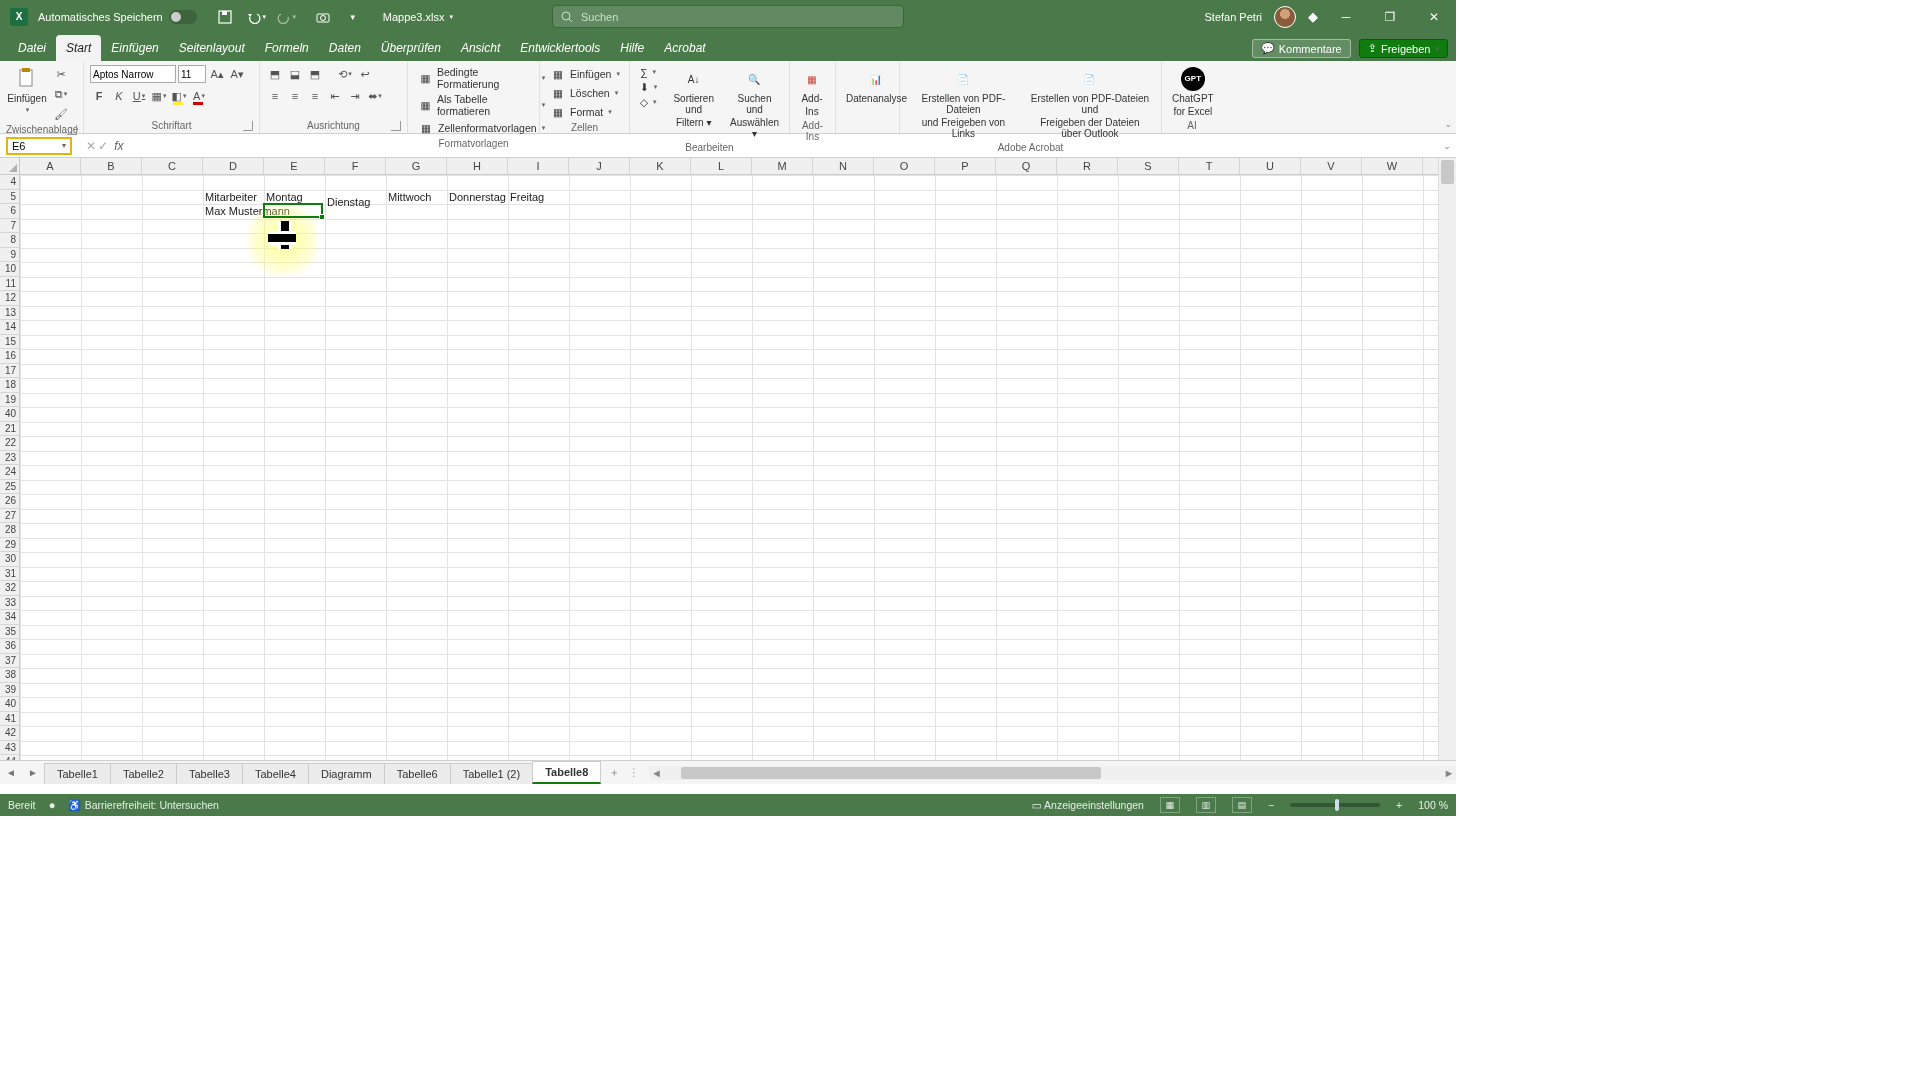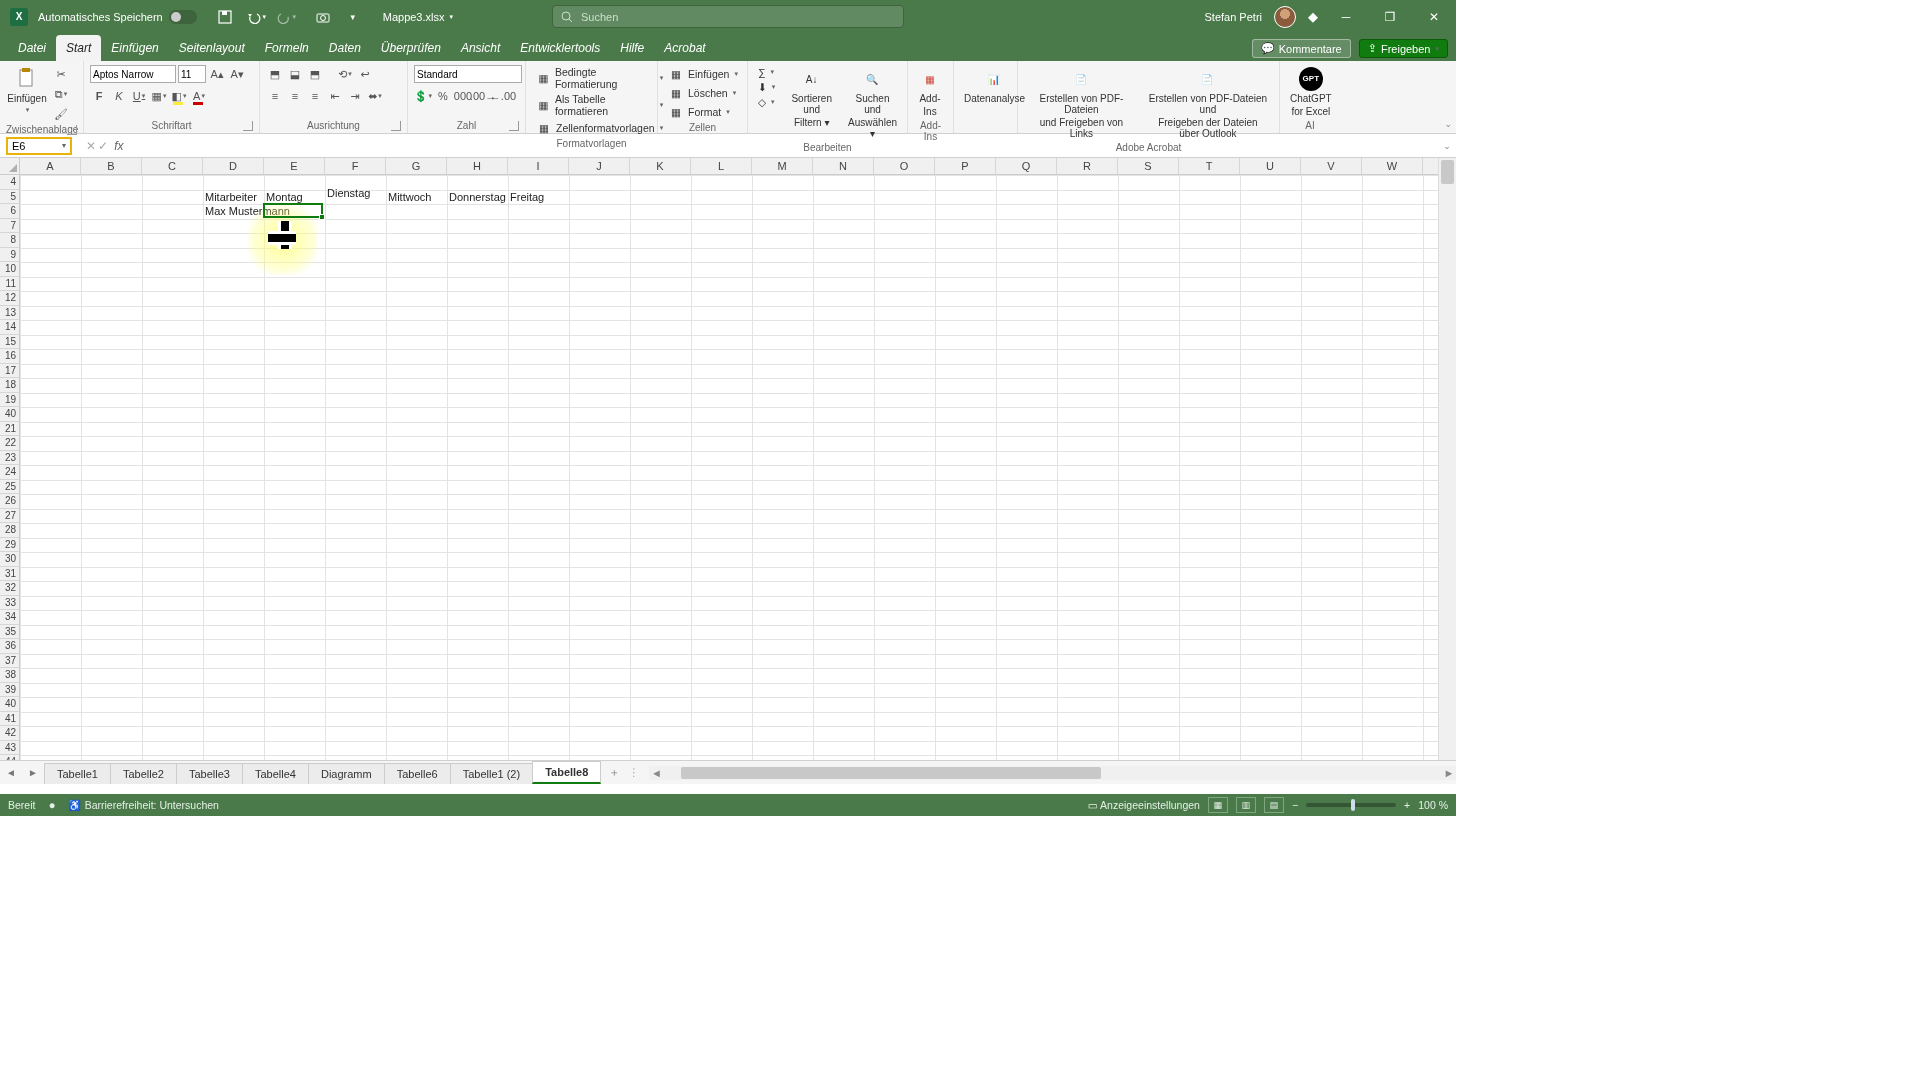--- a/index.html
+++ b/index.html
@@ -93,21 +93,21 @@
 .nav-arrows { width:44px; display:flex; justify-content:space-around; color:#777; font-size:10px;}
 .tabs { display:flex; height:100%; align-items:flex-end;}
 .tab { padding:4px 12px; border:1px solid #ccc; border-bottom:none; background:#ececec; color:#333; margin-right:-1px;text-align:center;}
 .tab.active { background:#fff; border-bottom:2px solid #107c10; font-weight:600; }
 .tab-add { width:28px; text-align:center; color:#888; }
 .sheet-scroll { margin-left:auto; flex:1; display:flex; align-items:center; }
 .sheet-scroll .dots { margin-right:10px; color:#aaa; }
 
 
 .status-bar { position:absolute; left:0; right:0; bottom:0; height:22px; background:#4a7a4a; color:#e6efe6; font-size:10.5px; display:flex; align-items:center; padding:0 8px; gap:14px;}
-.status-bar .right { margin-left:auto; display:flex; align-items:center; gap:8px; }
+.status-bar .right { margin-left:auto; display:flex; align-items:center; gap:16px; }
 .view-btn { width:20px; height:16px; border:1px solid #7fa67f; display:flex; align-items:center; justify-content:center; font-size:9px;}
 .zoom-slider { width:90px; height:4px; background:#355635; position:relative; border-radius:2px;}
 .zoom-slider::after{content:'';position:absolute;left:50%;top:-4px;width:4px;height:12px;background:#cde;border-radius:2px;}
 
 svg { display:block; }
 </style>
 </head>
 <body>
 
 <div class="title-bar">
@@ -254,35 +254,20 @@
         <div class="rbtn">≡</div>
         <div class="rbtn">⇤</div>
         <div class="rbtn">⇥</div>
         <div class="rbtn">⬌<span class="dd-arrow">▾</span></div>
       </div>
     </div>
       </div>
     <div class="rgroup-label"><span>Ausrichtung</span><span class="dlaunch"></span></div>
   </div>
 
-  <div class="rgroup" style="width:118px">
-    <div class="rgroup-body">
-        <div class="vstack" style="gap:4px">
-      <input class="fmt-select" value="Standard" style="">
-      <div class="hstack">
-        <div class="rbtn">💲<span class="dd-arrow">▾</span></div>
-        <div class="rbtn">%</div>
-        <div class="rbtn">000</div>
-        <div class="rbtn">.00→</div>
-        <div class="rbtn">←.00</div>
-      </div>
-    </div>
-      </div>
-    <div class="rgroup-label"><span>Zahl</span><span class="dlaunch"></span></div>
-  </div>
 
   <div class="rgroup" style="width:132px">
     <div class="rgroup-body">
         <div class="vstack" style="gap:1px">
       <div class="txtlink">
             <span class="icon16">▦</span>
             <span>Bedingte Formatierung</span>
             <span class="dd-arrow">▾</span>
           </div>
       <div class="txtlink">
@@ -546,21 +531,21 @@
         <div style="top: 522px;"></div>
         <div style="top: 536.5px;"></div>
         <div style="top: 551px;"></div>
         <div style="top: 565.5px;"></div>
         <div style="top: 580px;"></div>
         <div style="top: 594.5px;"></div>
       </div>
     <div id="cellContent">
         <div class="cell-text" style="left: 183px; top: 14.5px;">Mitarbeiter</div>
         <div class="cell-text" style="left: 244px; top: 14.5px;">Montag</div>
-        <div class="cell-text" style="left: 305px; top: 11px;">Dienstag</div>
+        <div class="cell-text" style="left: 305px; top: 20px;">Dienstag</div>
         <div class="cell-text" style="left: 366px; top: 14.5px;">Mittwoch</div>
         <div class="cell-text" style="left: 427px; top: 14.5px;">Donnerstag</div>
         <div class="cell-text" style="left: 488px; top: 14.5px;">Freitag</div>
         <div class="cell-text" style="left: 183px; top: 29px;">Max Mustermann</div>
       </div>
     <div class="highlight-glow" style="left:228px; top:30px; width:70px; height:70px;"></div>
     <div class="sel-border" id="selBorder" style="left: 243px; top: 28px; width: 60px; height: 14.5px;">
         <div class="sel-handle"></div>
       </div>
     <div class="cursor-cross" style="left:244px; top:42px;"></div>

